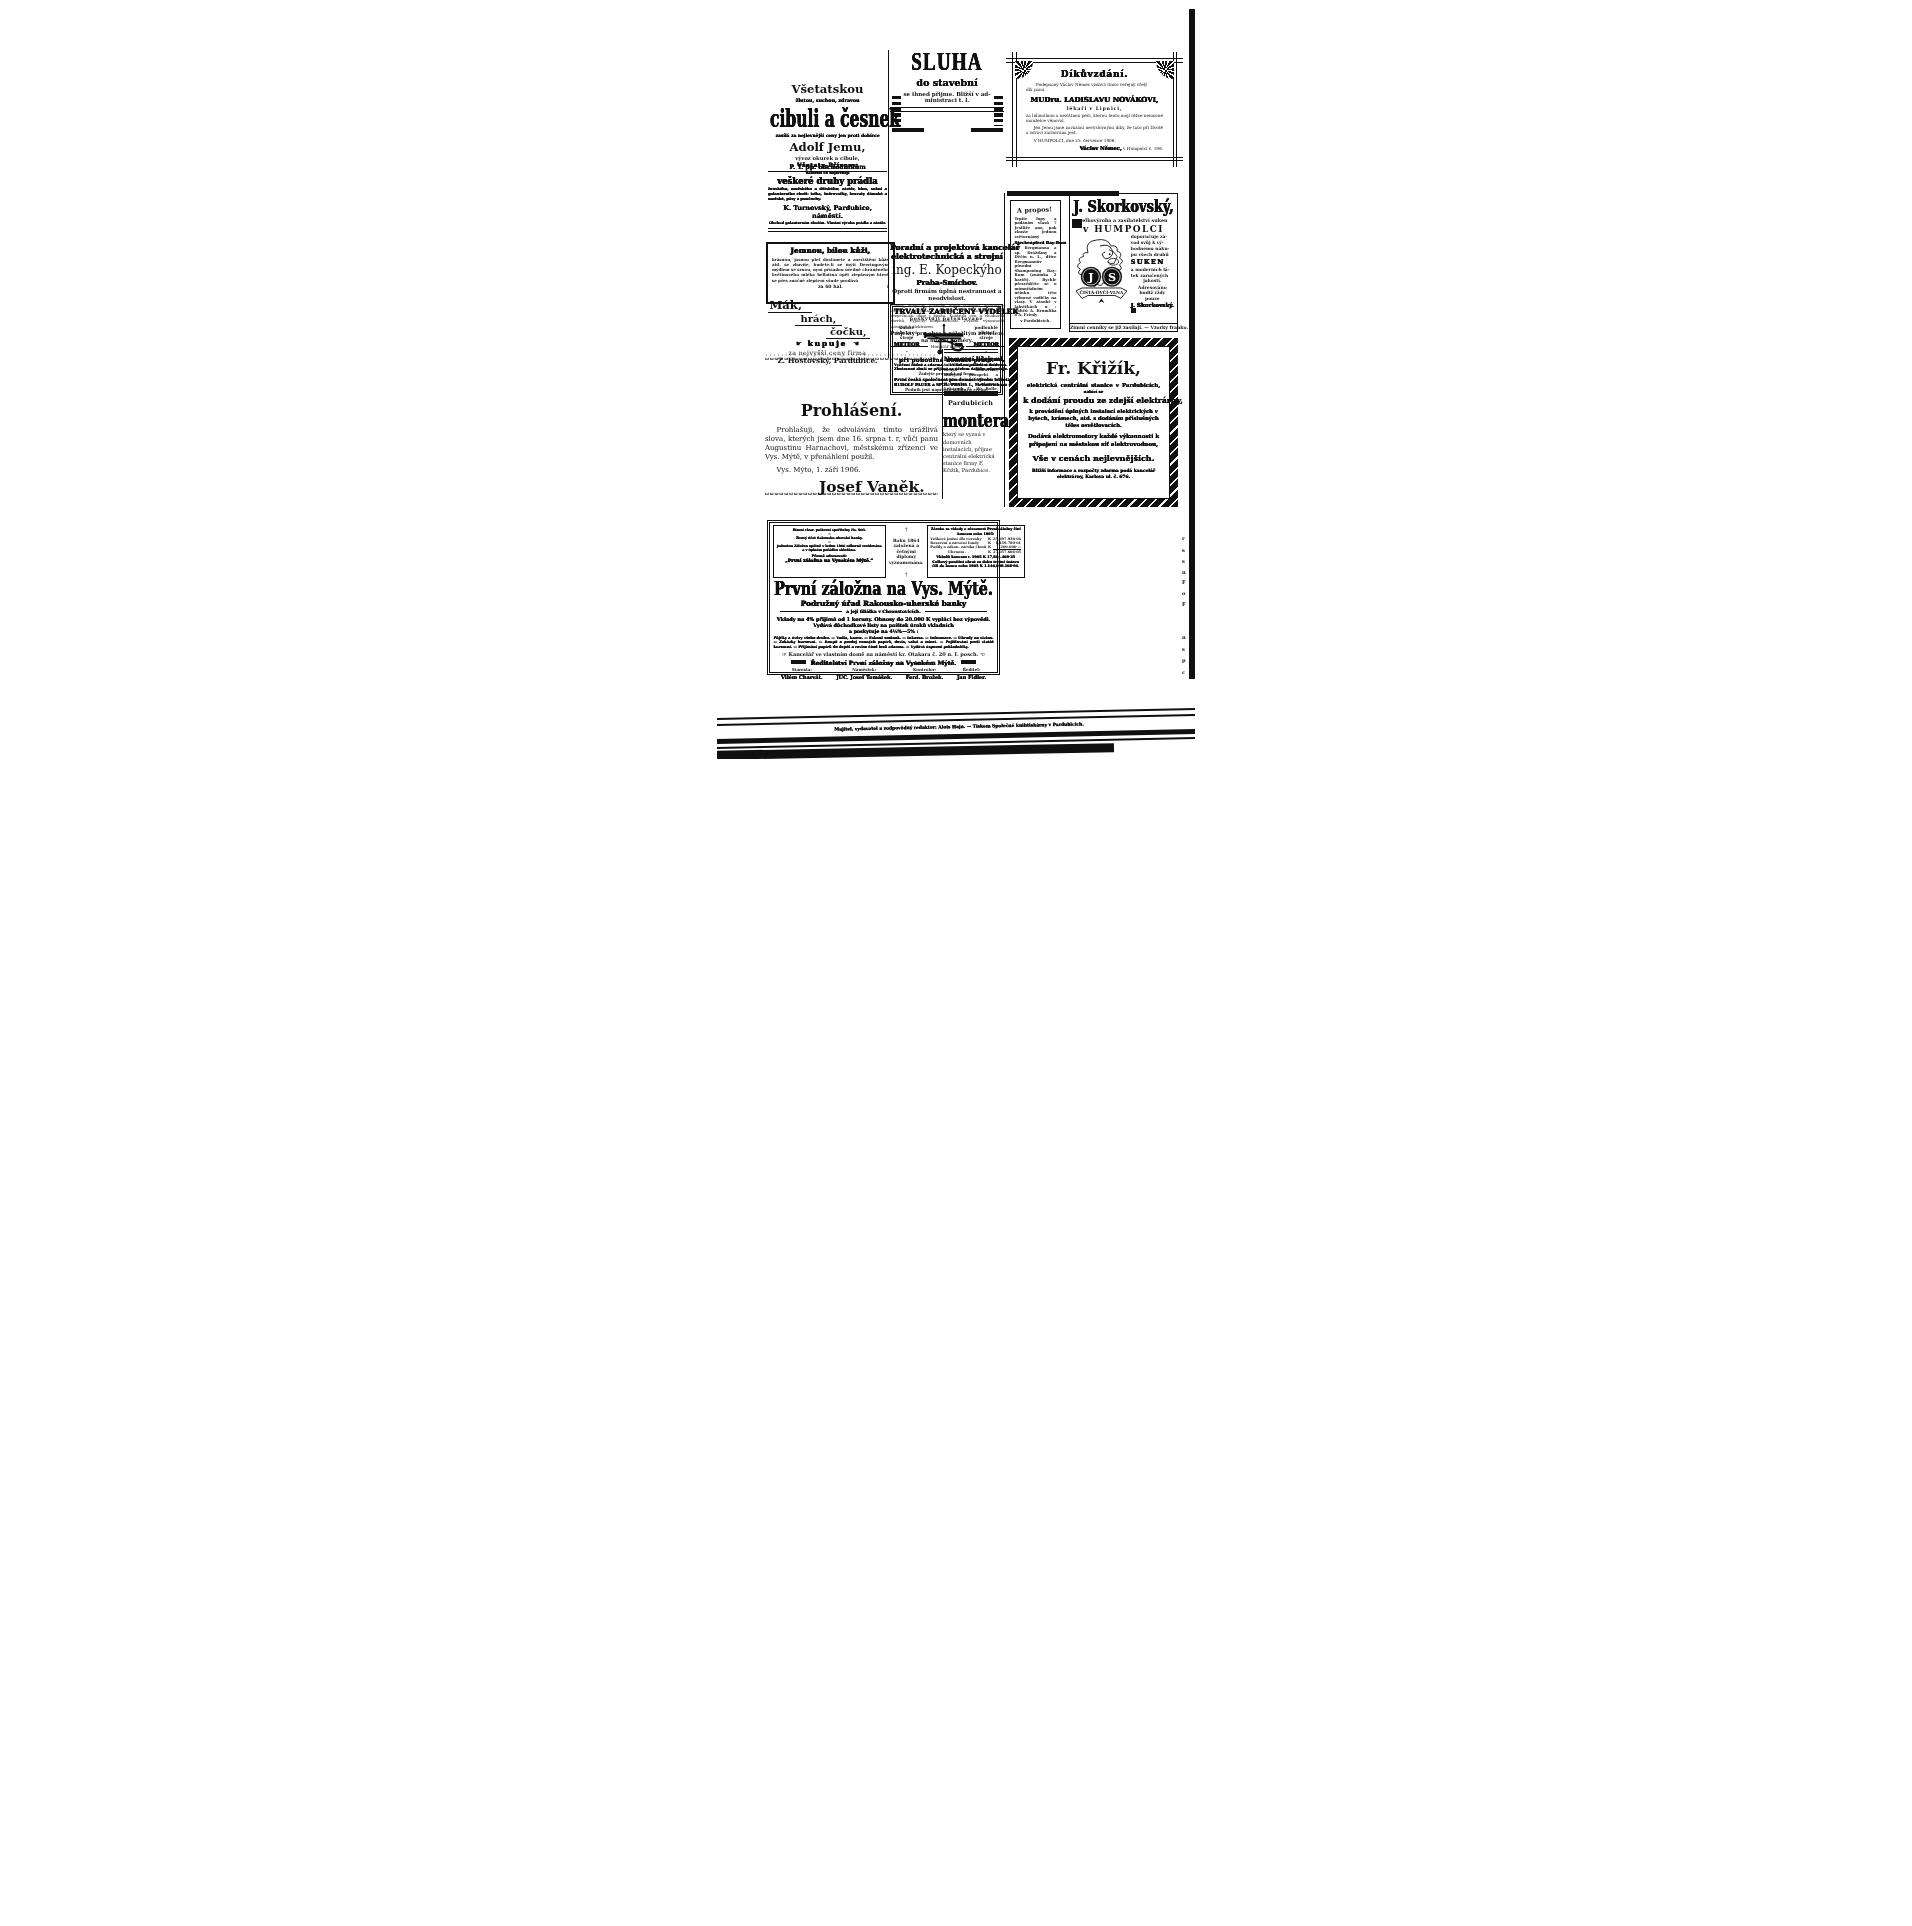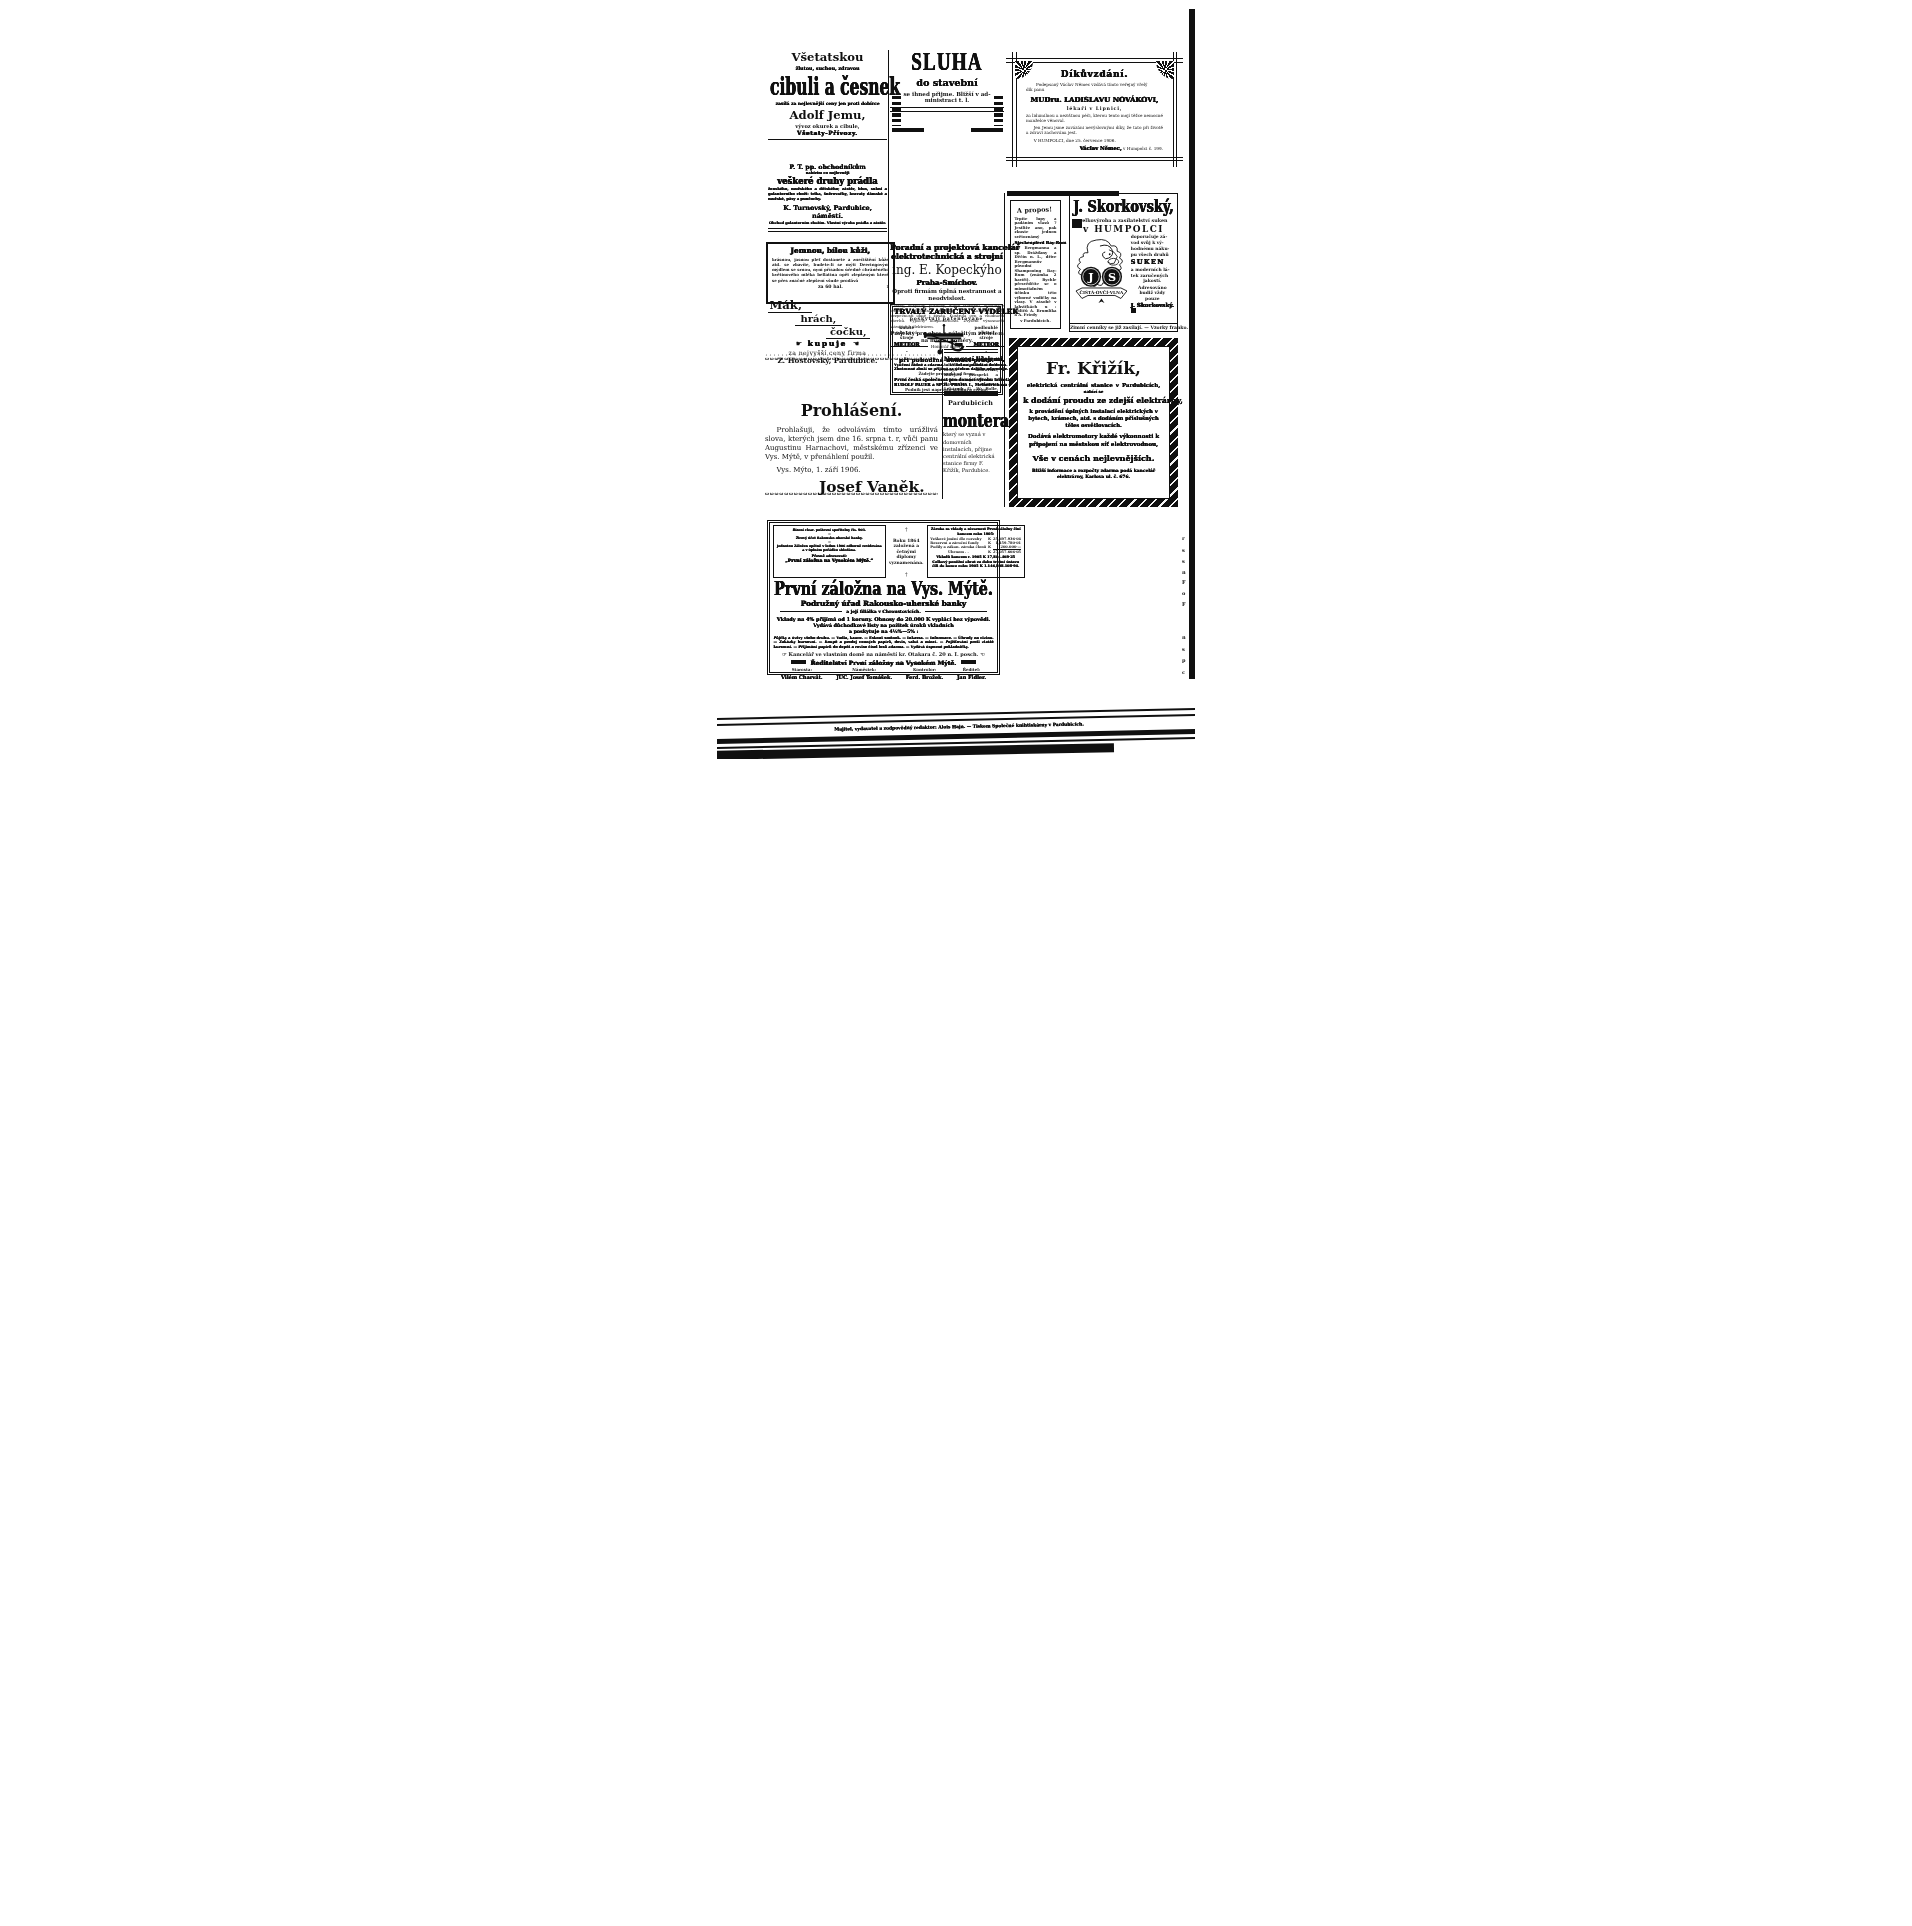--- a/index.html
+++ b/index.html
@@ -35,21 +35,21 @@
 </head>
 <body>
 
 <div class="page">
 
   <div class="vr" style="left:171px;top:50px;height:308px;"></div>
   <div class="vr" style="left:225px;top:349px;height:150px;"></div>
   <div class="vr" style="left:287px;top:193px;height:314px;"></div>
 
   <div class="abs c" style="left:51px;top:50px;width:119px;">
-    <div class="b" style="font-size:11.6px;">Všetatskou</div>
+    <div class="b" style="font-size:11.6px;margin-top:32px;">Všetatskou</div>
     <div class="blot" style="font-size:4.8px;margin-top:0.8px;">žlutou, suchou, zdravou</div>
     <div class="fat nw" style="font-size:16px;margin:6.2px 0 5.4px;"><span class="tall15">cibuli a česnek</span></div>
     <div class="blot" style="font-size:4.4px;">zasílá za nejlevnější ceny jen proti dobírce</div>
     <div class="b" style="font-size:11.6px;margin-top:1.5px;">Adolf Jemu,</div>
     <div class="b" style="font-size:5.2px;margin-top:1.2px;">vývoz okurek a cibule,</div>
     <div class="fat" style="font-size:5.8px;letter-spacing:0.6px;margin-top:1.2px;">Všetaty-Přívozy.</div>
     <div class="rule" style="margin-top:3.1px;"></div>
   </div>
 
   <div class="abs c" style="left:51px;top:163px;width:119px;">

